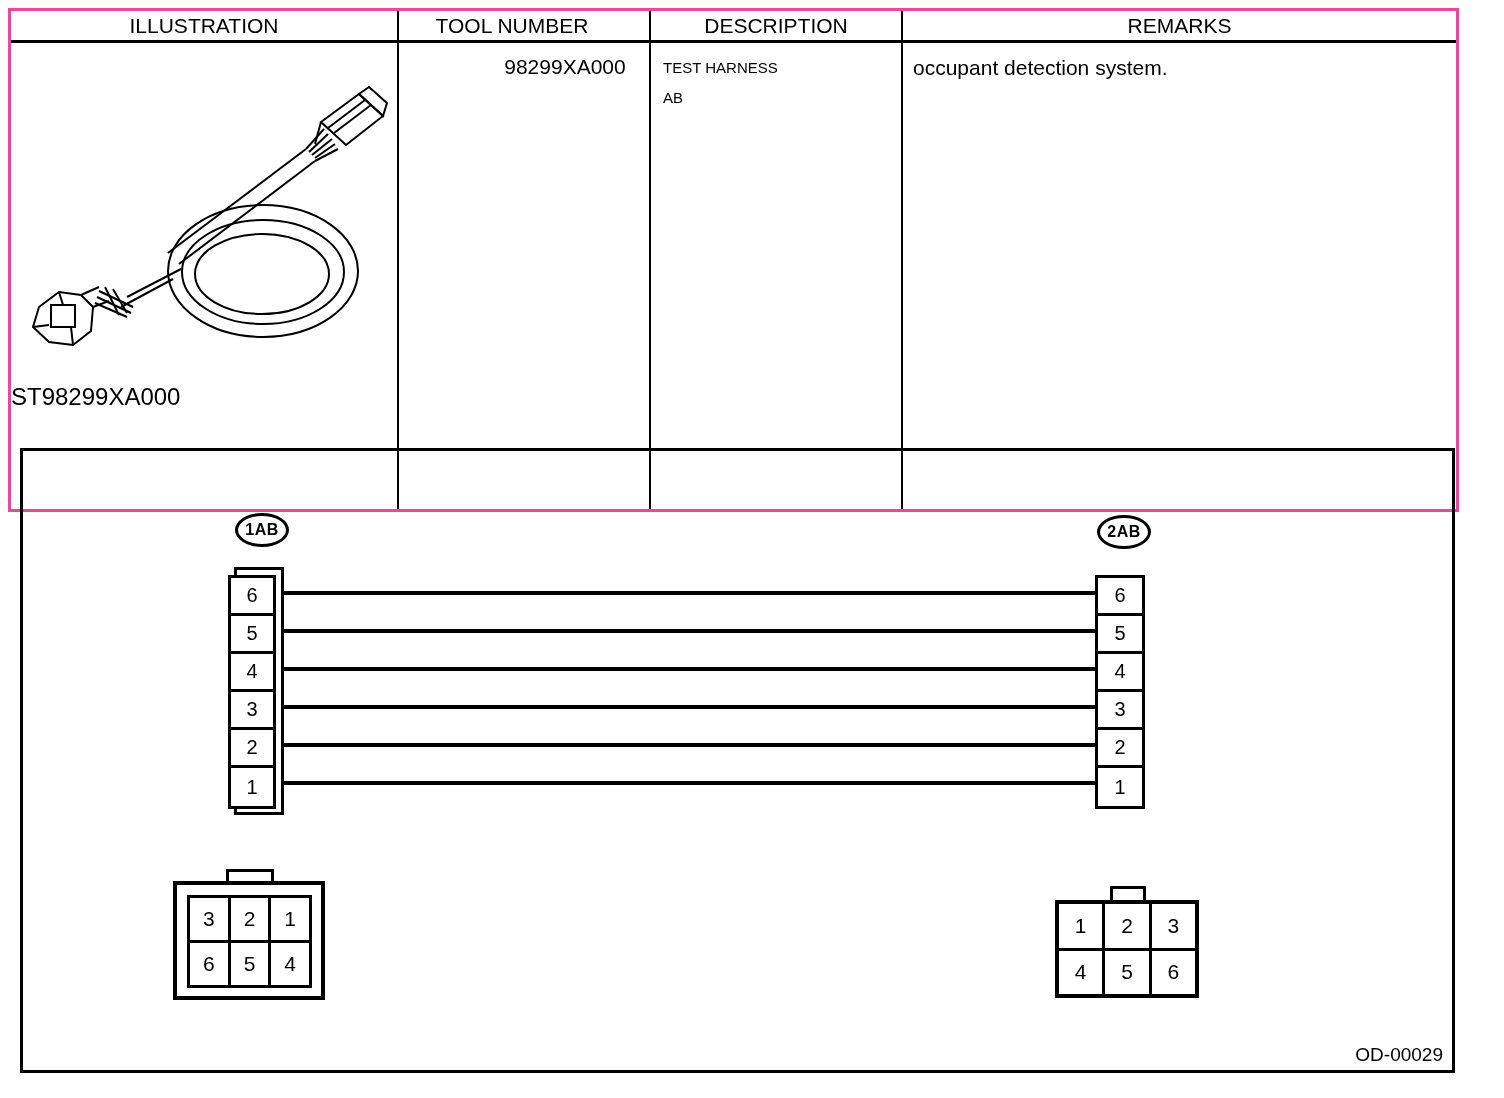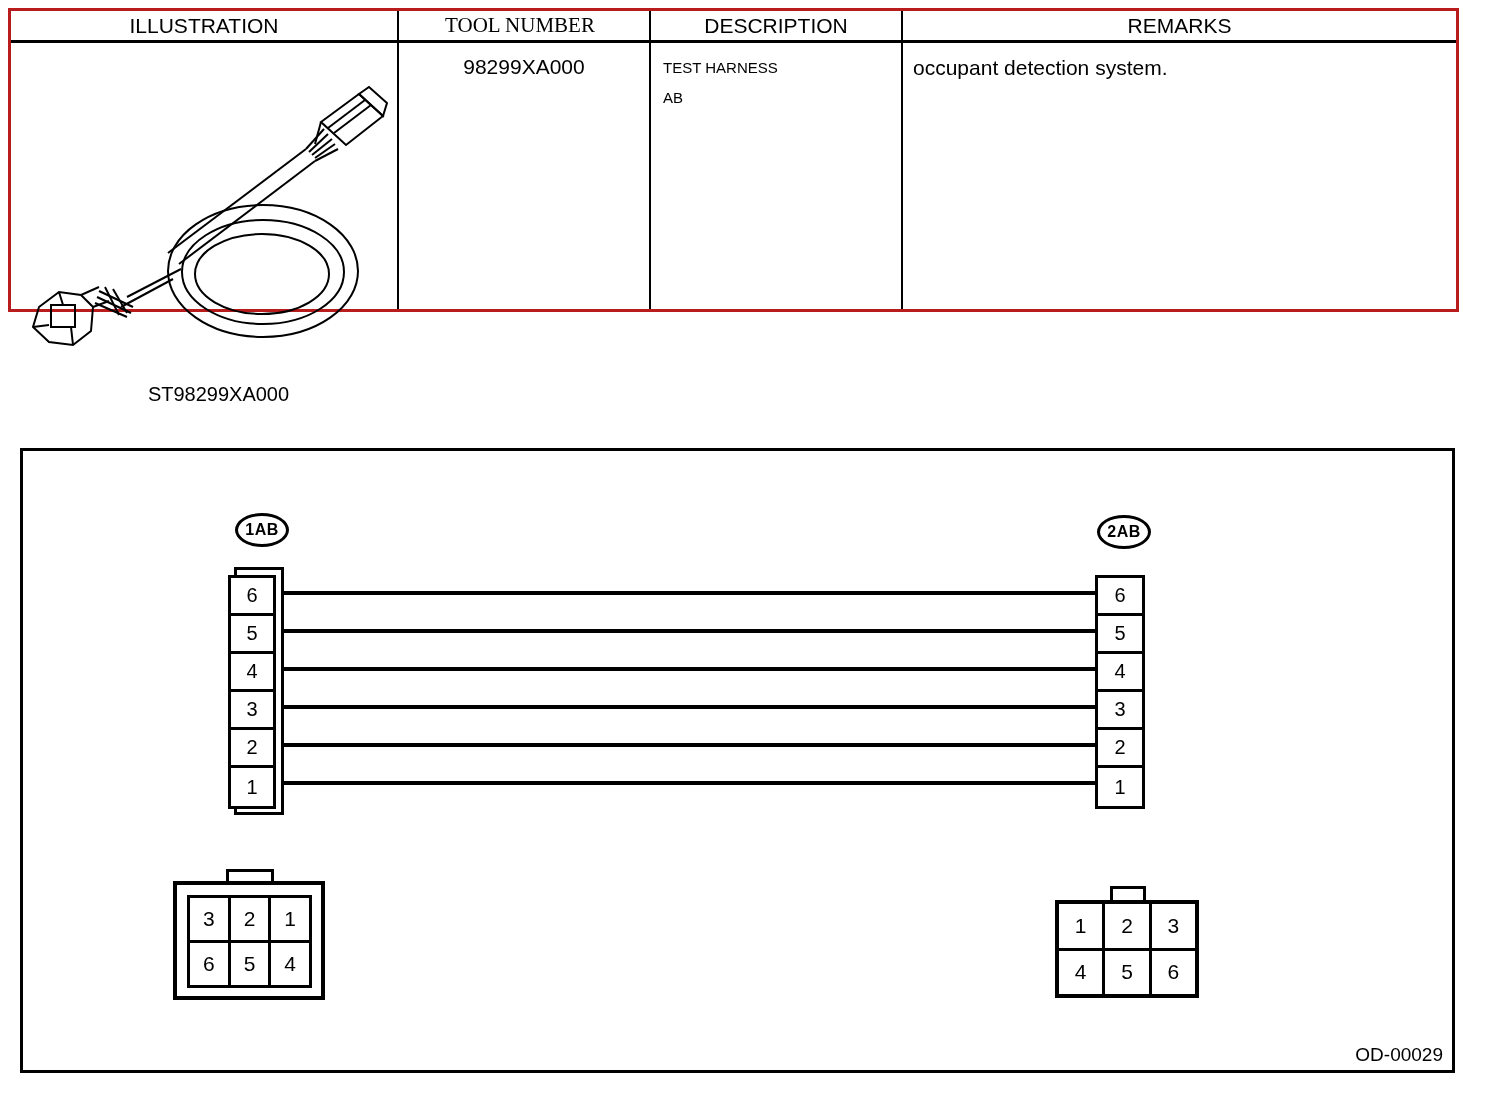--- a/index.html
+++ b/index.html
@@ -1,29 +1,29 @@
 <!DOCTYPE html>
 <html><head>
 <meta charset="utf-8">
 <style>
   html,body { margin:0; padding:0; background:#ffffff; }
   body { width:1504px; height:1098px; position:relative; font-family:"Liberation Sans", sans-serif; color:#000; }
   .page { position:absolute; left:0; top:0; width:1504px; height:1098px; background:#fff; overflow:hidden; }
 
   
-  .tool-table { position:absolute; left:8px; top:8px; width:1451px; height:304px; border:3px solid #b91c1c; box-sizing:border-box; }
+  .tool-table { position:absolute; left:8px; top:8px; width:1451px; height:504px; border:3px solid #ec4899; box-sizing:border-box; }
   .vsep { position:absolute; top:0; width:2px; height:100%; background:#000; }
   .sep1 { left:386px; } .sep2 { left:638px; } .sep3 { left:890px; }
   .header-underline { position:absolute; left:0; top:29px; width:100%; height:3px; background:#000; }
   .th { position:absolute; top:0; height:29px; line-height:29px; text-align:center; font-size:21px; white-space:nowrap; }
-  .th1 { left:0; width:386px; } .th2 { left:384px; width:250px;font-family:Liberation Serif, serif; } .th3 { left:640px; width:250px;border-radius:8px; } .th4 { left:892px; width:553px; }
-  .tool-number { position:absolute; left:388px; top:44px; width:250px; text-align:center; font-size:21px; }
+  .th1 { left:0; width:386px; } .th2 { left:376px; width:250px; } .th3 { left:640px; width:250px;border-radius:8px; } .th4 { left:892px; width:553px; }
+  .tool-number { position:absolute; left:388px; top:44px; width:250px; text-align:center; font-size:21px;padding-left:41px; }
   .description { position:absolute; left:652px; top:42px; font-size:15px; line-height:30px; }
   .remarks { position:absolute; left:902px; top:42px; font-size:21px; line-height:30px; }
-  .caption { position:absolute; left:0; top:372px; width:375px; text-align:center; font-size:20px;margin-left:20px; }
+  .caption { position:absolute; left:0; top:372px; width:375px; text-align:left; font-size:24px; }
   .illus-svg { position:absolute; left:4px; top:34px; }
   .illus-svg * { stroke:#000; fill:none; stroke-width:2; }
 
   
   .diagram-box { position:absolute; left:20px; top:448px; width:1435px; height:625px; border:3px solid #000; box-sizing:border-box; }
   .badge { position:absolute; width:54px; height:34px; border:3px solid #000; border-radius:50%; display:flex; align-items:center; justify-content:center; font-size:16px; font-weight:bold; box-sizing:border-box; letter-spacing:.5px; background:#fff; }
   .badge-left { left:212px; top:62px; } .badge-right { left:1074px; top:64px; }
 
   .pin-shadow { position:absolute; left:211px; top:116px; width:50px; height:248px; border:3px solid #000; box-sizing:border-box; }
   .pin-stack { position:absolute; border:3px solid #000; box-sizing:border-box; background:#fff; display:flex; flex-direction:column; }

